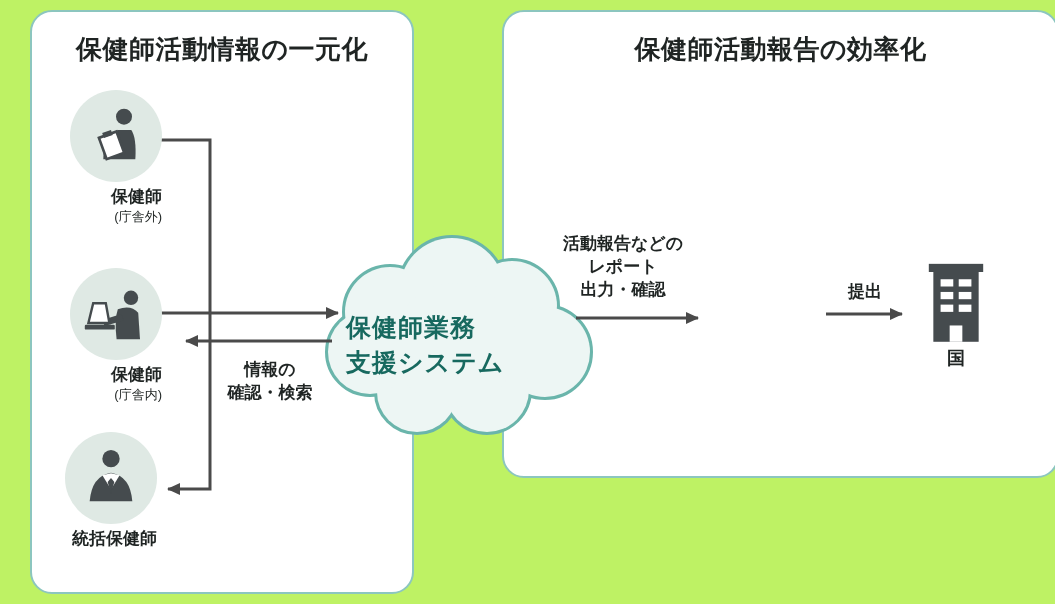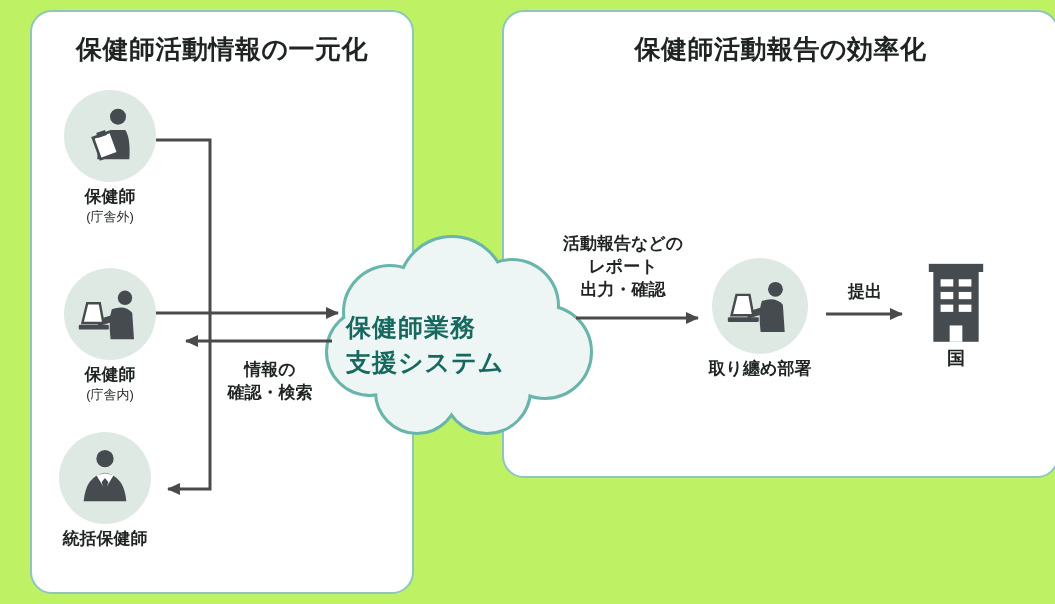--- a/index.html
+++ b/index.html
@@ -8,21 +8,21 @@
     --cloud-text:#17695f; --text-color:#1f2423;
   }
   *{box-sizing:border-box;}
   body{margin:0;background:#ffffff;font-family:"Liberation Sans","DejaVu Sans",sans-serif;color:var(--text-color);}
   .canvas{position:relative;width:1055px;height:604px;background:#bef264;overflow:hidden;}
   .panel{position:absolute;border:2px solid var(--panel-border);border-radius:22px;background:#fff;}
   .panel-left{left:30px;top:10px;width:384px;height:584px;}
   .panel-right{left:502px;top:10px;width:557px;height:468px;}
   .panel-title{position:absolute;top:20px;left:0;width:100%;text-align:center;font-size:26px;font-weight:700;letter-spacing:0.5px;}
   .overlay{position:absolute;left:0;top:0;}
-  .actor{position:absolute;display:flex;flex-direction:column;align-items:center;}
+  .actor{position:absolute;display:flex;flex-direction:column;align-items:flex-end;}
   .actor-circle{background:var(--circle-bg);border-radius:50%;display:flex;align-items:center;justify-content:center;}
   .circle-92{width:92px;height:92px;}
   .circle-96{width:96px;height:96px;}
   .actor-label{margin-top:3px;font-size:17px;font-weight:700;white-space:nowrap;}
   .actor-sublabel{font-size:13px;margin-top:0;white-space:nowrap;}
   .flow-label{position:absolute;text-align:center;font-size:17px;font-weight:700;line-height:23px;white-space:pre-line;}
   .cloud-label{position:absolute;left:346px;top:310px;width:212px;text-align:left;font-size:25px;font-weight:700;line-height:35px;color:var(--cloud-text);white-space:pre-line;letter-spacing:1px;}
   .gov{position:absolute;display:flex;flex-direction:column;align-items:center;}
   .gov-label{margin-top:4px;font-size:18px;font-weight:700;}
 </style>
@@ -119,32 +119,20 @@
 確認・検索</div>
 
   <div class="cloud-label">保健師業務
 支援システム</div>
 
   <div class="flow-label" style="left:548px;top:232px;width:150px;">活動報告などの
 レポート
 出力・確認</div>
   <div class="flow-label" style="left:826px;top:280px;width:78px;">提出</div>
 
-  <div class="actor" style="left:700px;top:258px;width:120px;">
-    <div class="actor-circle circle-96">
-      <svg width="68" height="54" viewBox="0 0 110 84">
-        <circle cx="80" cy="15" r="12" fill="#454b4e"></circle>
-        <path d="M58 34 Q80 26 92 40 L95 84 L56 84 Q52 52 58 34 Z" fill="#454b4e"></path>
-        <path d="M64 42 L32 52 L36 62 L68 53 Z" fill="#454b4e"></path>
-        <polygon points="17,24 38,24 44,57 9,57" fill="#ffffff" stroke="#454b4e" stroke-width="4"></polygon>
-        <rect x="3" y="60" width="50" height="8" rx="2" fill="#454b4e"></rect>
-      </svg>
-    </div>
-    <div class="actor-label">取り纏め部署</div>
-  </div>
 
   <div class="gov" style="left:922px;top:260px;width:68px;">
     <svg width="58" height="82" viewBox="0 0 64 90">
       <rect x="2" y="4" width="60" height="9" fill="#454b4e"></rect>
       <rect x="7" y="13" width="50" height="77" fill="#454b4e"></rect>
       <g fill="#ffffff">
         <rect x="15" y="21" width="14" height="8"></rect>
           <rect x="35" y="21" width="14" height="8"></rect>
         <rect x="15" y="35" width="14" height="8"></rect>
           <rect x="35" y="35" width="14" height="8"></rect>

